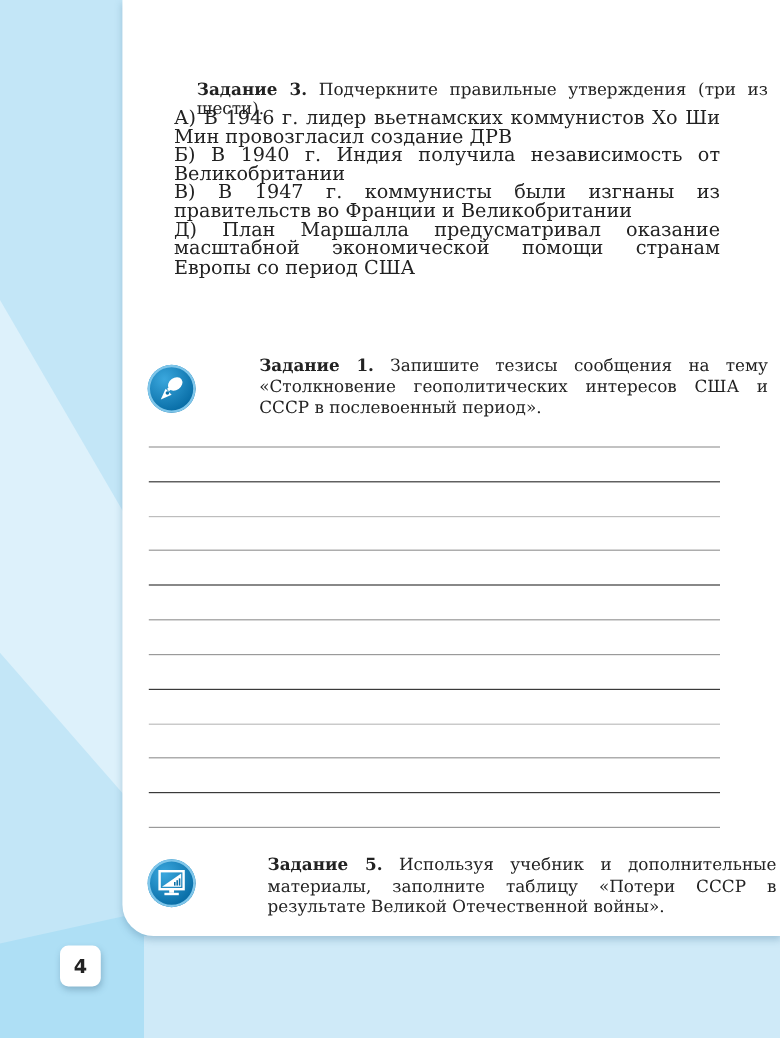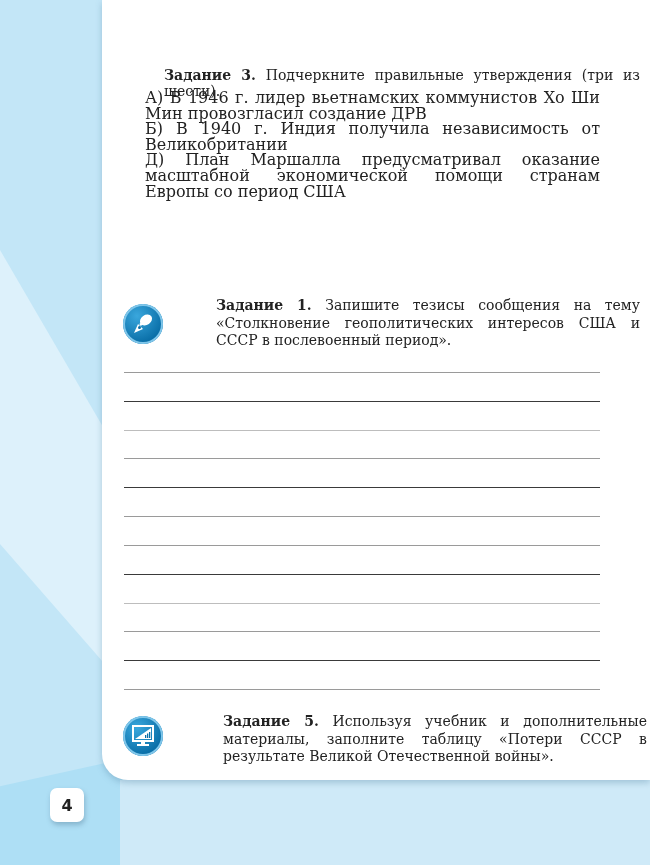--- a/index.html
+++ b/index.html
@@ -55,20 +55,21 @@
 
 <div class="card"></div>
 
 <div class="task-head t3">
   <b>Задание 3.</b>
   <span>Подчеркните правильные утверждения (три из шести).</span>
 </div>
 <div class="items">
   <div class="item">А) В 1946 г. лидер вьетнамских коммунистов Хо Ши Мин провозгласил создание ДРВ</div>
   <div class="item">Б) В 1940 г. Индия получила независимость от Великобритании</div>
+  <div class="item">В) В 1947 г. коммунисты были изгнаны из правительств во Франции и Великобритании</div>
   <div class="item">Д) План Маршалла предусматривал оказание масштабной экономической помощи странам Европы со период США</div>
 </div>
 
 <div class="icon-circle ic4">
   <svg width="26" height="26" viewBox="0 0 26 26">
     <ellipse cx="16" cy="9" rx="6.5" ry="5" fill="#fff" transform="rotate(-35 16 9)"></ellipse>
     <path d="M4 22 L8 13 L13 18 Z" fill="#fff"></path>
     <circle cx="9.5" cy="16.5" r="1.5" fill="#0a6fa8"></circle>
     <path d="M10 14 L14 11" stroke="#fff" stroke-width="2.5"></path>
   </svg>

